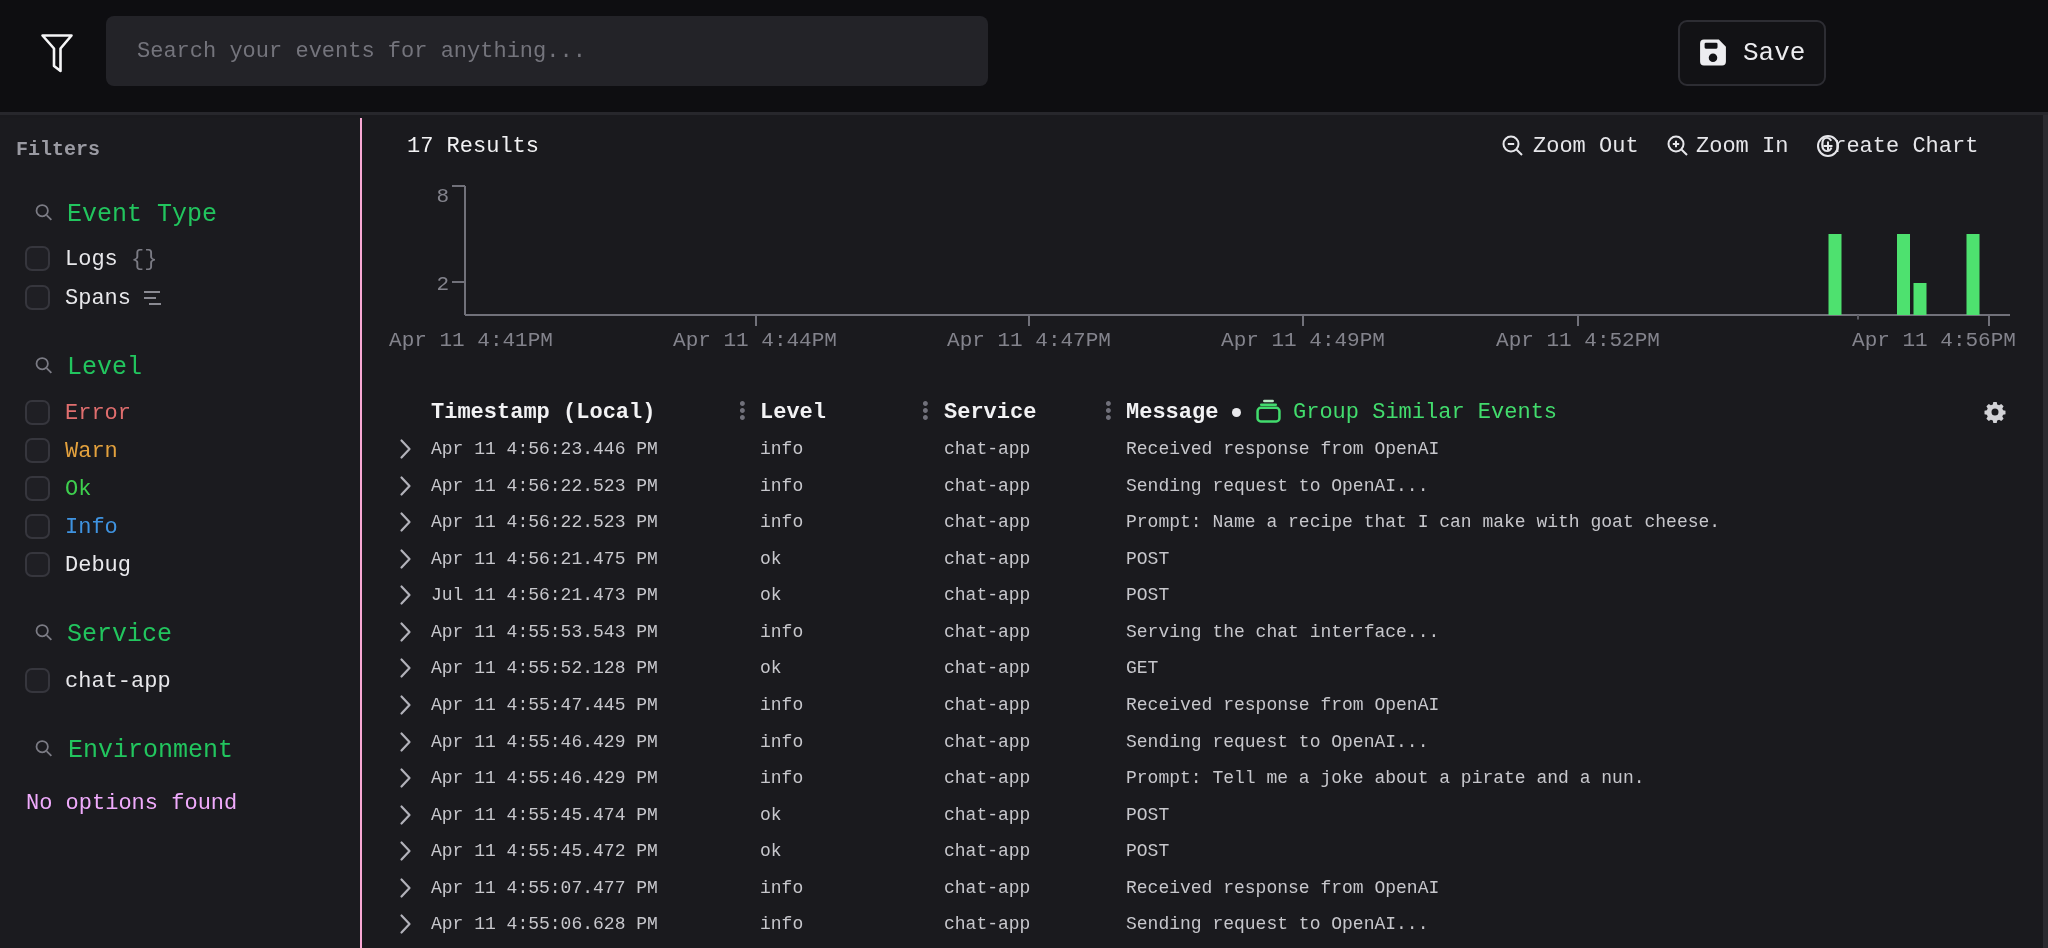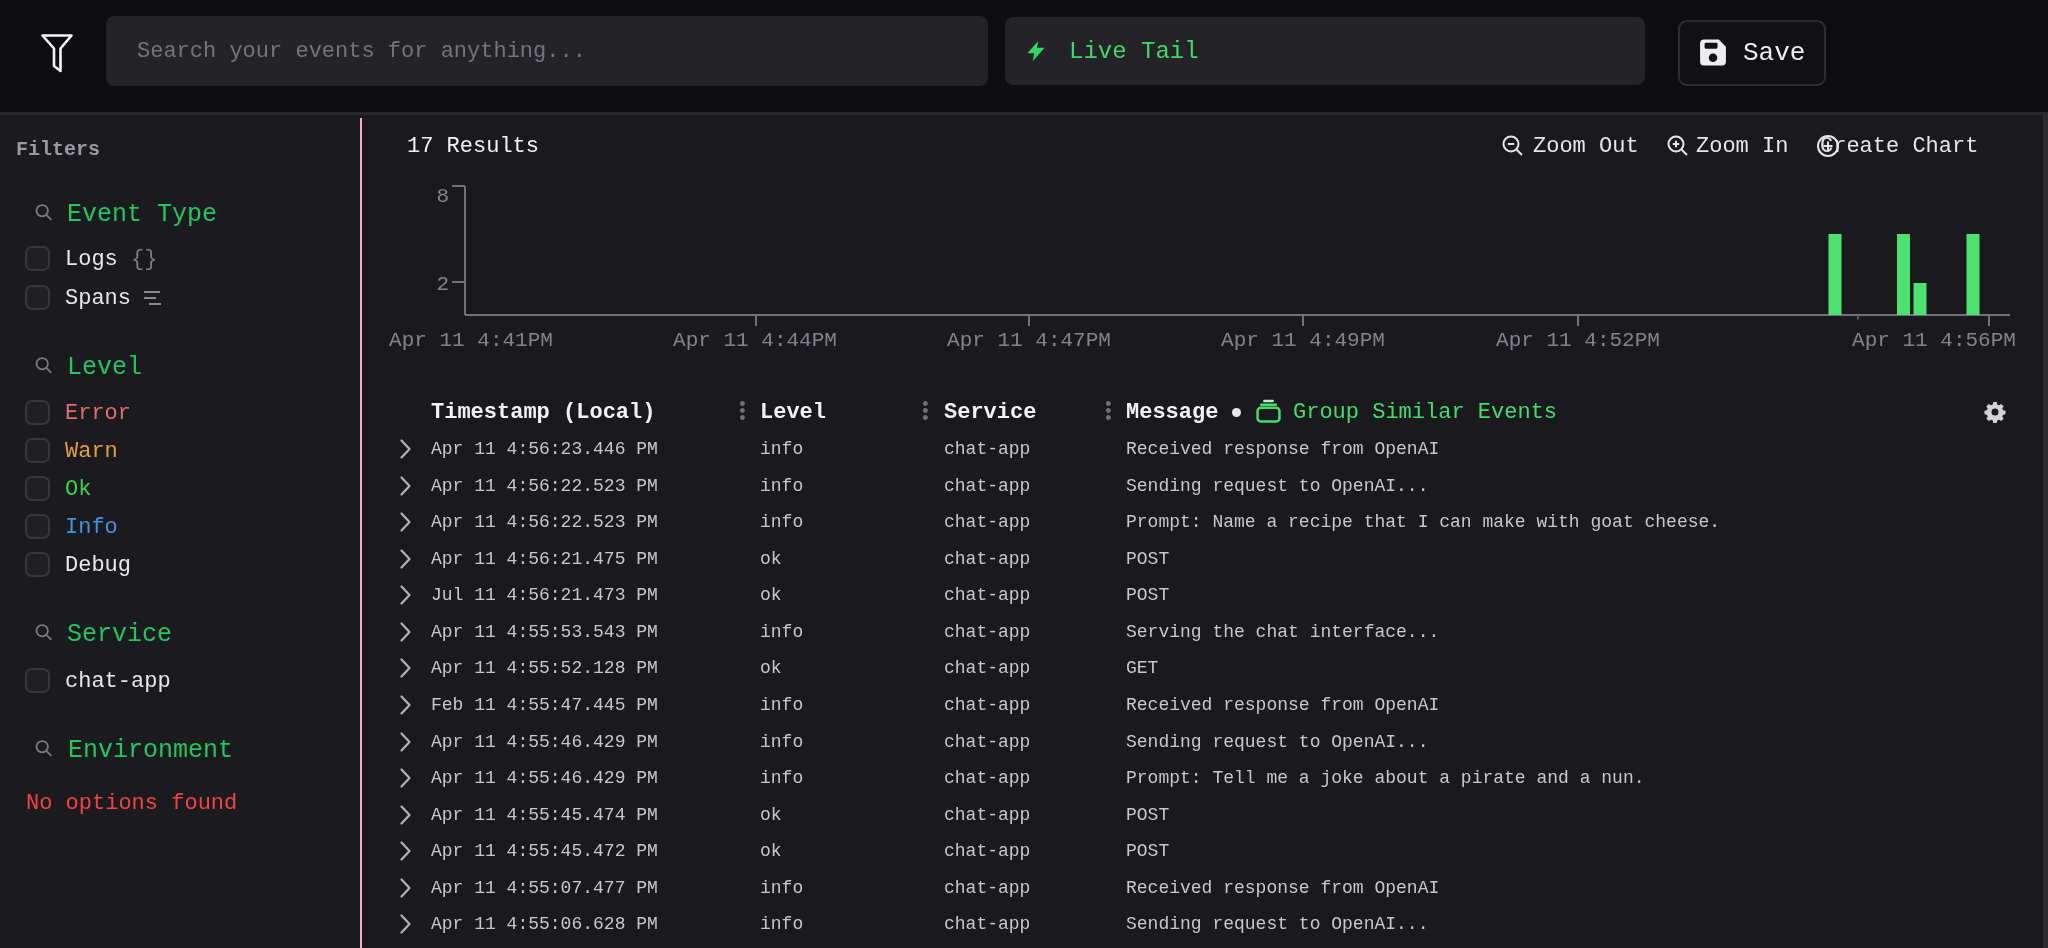--- a/index.html
+++ b/index.html
@@ -31,26 +31,20 @@
 </head>
 <body>
 <div class="abs" style="left:0;top:112px;width:2048px;height:3px;background:#27272c"></div>
 <div id="topbar">
   <svg class="abs" style="left:40px;top:33px" width="34" height="42" viewBox="0 0 34 42" fill="none" stroke="#f5f5f7" stroke-width="2.6" stroke-linejoin="round">
       <path d="M2.5 2.5 H31.5 L20.5 15.5 V38 L14 33 V15.5 Z"></path>
     </svg>
   <div id="searchbox">
       <span>Search your events for anything...</span>
     </div>
-  <div id="livetail">
-    <svg class="abs" style="left:20px;top:22px" width="22" height="24" viewBox="0 0 24 24" fill="#32d863">
-        <path d="M14.5 1 L2.5 14.5 H10 L8.5 23 L21.5 8.5 H13 Z"></path>
-      </svg>
-    <span>Live Tail</span>
-  </div>
   <div class="topbtn" style="left:1678px;width:148px">
     <svg class="abs" style="left:16px;top:15px" width="34" height="31" viewBox="0 0 24 24" fill="#ededf0">
         <path fill-rule="evenodd" d="M5 2 h11.5 L22 7.5 V19 a3 3 0 0 1 -3 3 H5 a3 3 0 0 1 -3 -3 V5 a3 3 0 0 1 3 -3 z M6.5 4.5 a1 1 0 0 0 -1 1 v2.5 a1 1 0 0 0 1 1 h8 a1 1 0 0 0 1 -1 V5.5 a1 1 0 0 0 -1 -1 z M12 12.8 a3.3 3.3 0 1 0 0 6.6 a3.3 3.3 0 0 0 0 -6.6 z"></path>
       </svg>
     <span style="left:63px">Save</span>
   </div>
 </div>
 
 <div id="sidebar">
   <div class="abs cy" style="left:16px;top:31px;color:#9a9aa2;font-weight:bold;font-size:20px;">Filters</div>
@@ -86,21 +80,21 @@
         <circle cx="10.5" cy="10.5" r="6.5"></circle>
         <path d="M15.5 15.5 L21 21"></path>
       </svg><span style="margin-left:13px">Service</span></div>
   <div class="cbx" style="top:550px"></div>
   <div class="fitem cy" style="left:65px;top:563px;color:#e7e7ea">chat-app</div>
 
   <div class="sideh cy" style="left:33px;top:632px;"><svg width="21" height="21" viewBox="0 0 24 24" fill="none" stroke="#7b7b84" stroke-width="2">
         <circle cx="10.5" cy="10.5" r="6.5"></circle>
         <path d="M15.5 15.5 L21 21"></path>
       </svg><span style="margin-left:14px">Environment</span></div>
-  <div class="fitem cy" style="left:26px;top:685px;color:#ef4444">No options found</div>
+  <div class="fitem cy" style="left:26px;top:685px;color:#f0abfc">No options found</div>
 </div>
 
 <div id="main">
   <div class="abs cy" style="left:43px;top:28px;color:#f2f2f4;font-size:22px;">17 Results</div>
 
   <svg class="abs" style="left:1137px;top:16px" width="24" height="24" viewBox="0 0 24 24" fill="none" stroke="#e6e6ea" stroke-width="2">
       <circle cx="10" cy="10" r="7.5"></circle>
       <path d="M15.7 15.7 L21 21 M6.8 10 h6.4"></path>
     </svg>
   <div class="abs cy toollink" style="left:1169px;top:28px;">Zoom Out</div>
@@ -204,21 +198,21 @@
       <svg class="abs" style="left:29px;top:538px" width="24" height="24" viewBox="0 0 24 24" fill="none" stroke="#b2b2ba" stroke-width="2.2" stroke-linecap="round" stroke-linejoin="round">
         <path d="M8.5 3.5 L16.5 12 L8.5 20.5"></path>
       </svg>
       <div class="abs cy cell" style="left:67px;top:550px">Apr 11 4:55:52.128 PM</div>
       <div class="abs cy cell" style="left:396px;top:550px">ok</div>
       <div class="abs cy cell" style="left:580px;top:550px">chat-app</div>
       <div class="abs cy cell" style="left:762px;top:550px">GET</div>
       <svg class="abs" style="left:29px;top:575px" width="24" height="24" viewBox="0 0 24 24" fill="none" stroke="#b2b2ba" stroke-width="2.2" stroke-linecap="round" stroke-linejoin="round">
         <path d="M8.5 3.5 L16.5 12 L8.5 20.5"></path>
       </svg>
-      <div class="abs cy cell" style="left:67px;top:587px">Feb 11 4:55:47.445 PM</div>
+      <div class="abs cy cell" style="left:67px;top:587px">Apr 11 4:55:47.445 PM</div>
       <div class="abs cy cell" style="left:396px;top:587px">info</div>
       <div class="abs cy cell" style="left:580px;top:587px">chat-app</div>
       <div class="abs cy cell" style="left:762px;top:587px">Received response from OpenAI</div>
       <svg class="abs" style="left:29px;top:612px" width="24" height="24" viewBox="0 0 24 24" fill="none" stroke="#b2b2ba" stroke-width="2.2" stroke-linecap="round" stroke-linejoin="round">
         <path d="M8.5 3.5 L16.5 12 L8.5 20.5"></path>
       </svg>
       <div class="abs cy cell" style="left:67px;top:624px">Apr 11 4:55:46.429 PM</div>
       <div class="abs cy cell" style="left:396px;top:624px">info</div>
       <div class="abs cy cell" style="left:580px;top:624px">chat-app</div>
       <div class="abs cy cell" style="left:762px;top:624px">Sending request to OpenAI...</div>

